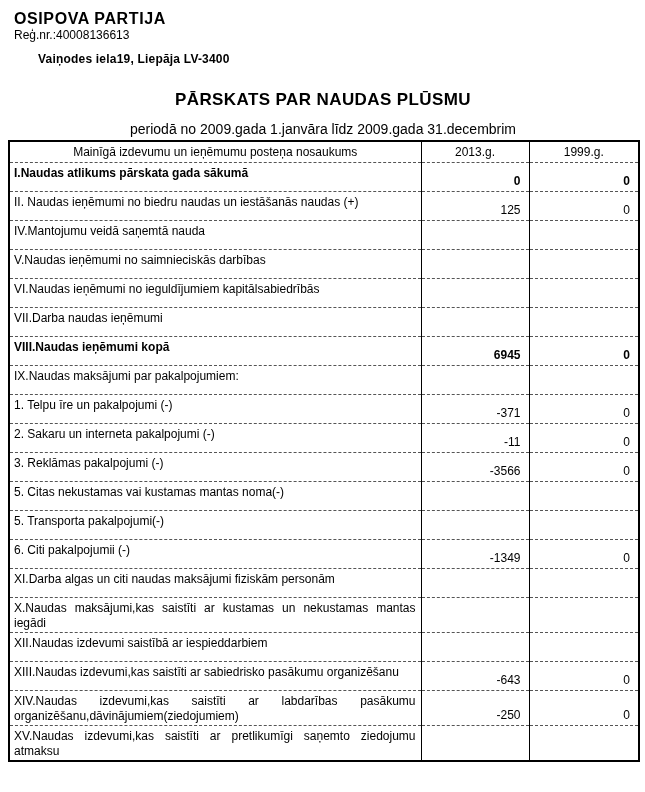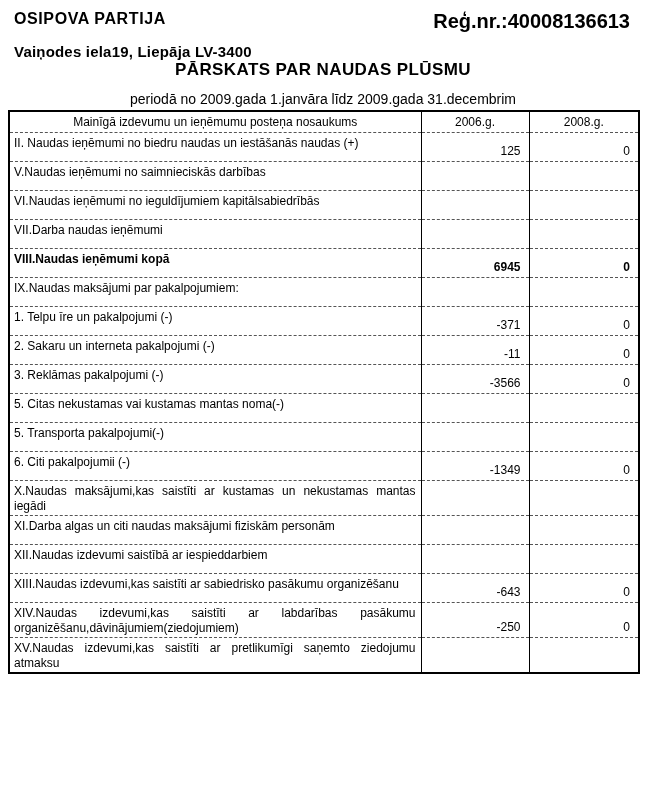--- a/index.html
+++ b/index.html
@@ -11,29 +11,31 @@
     font-family: "Liberation Sans", sans-serif;
     color: #000;
   }
   .page { padding: 6px 7px 0 8px; }
 
   .top-row {
     display: flex;
     justify-content: space-between;
     align-items: flex-start;
     padding: 4px 6px 0 6px;
+    flex-direction: column;
   }
   .org-name { font-size: 16px; font-weight: bold; letter-spacing: 0.6px; }
-  .reg-nr   { font-size: 20px; font-weight: bold; padding-right: 2px; }
-  .address  { font-size: 15px; font-weight: bold; padding: 10px 6px 0 6px; letter-spacing: 0.2px; }
+  .reg-nr   { font-size: 12px; font-weight: normal; padding-right: 2px; }
+  .address  { font-size: 12px; font-weight: bold; padding: 10px 6px 0 6px; letter-spacing: 0.2px; margin-left: 24px; }
 
   .title {
     text-align: center;
     font-size: 17px;
     font-weight: bold;
+    margin-top: 24px;
     letter-spacing: 0.4px;
   }
   .subtitle {
     text-align: center;
     font-size: 14px;
     margin-top: 11px;
   }
 
   table.report {
     border-collapse: collapse;
@@ -92,29 +94,39 @@
 
   <table class="report">
     <colgroup>
       <col class="c-label">
       <col class="c-2009">
       <col class="c-2008">
     </colgroup>
     <thead>
       <tr>
         <th>Mainīgā izdevumu un ieņēmumu posteņa nosaukums</th>
-        <th>2006.g.</th>
-        <th>2008.g.</th>
+        <th>2013.g.</th>
+        <th>1999.g.</th>
       </tr>
     </thead>
     <tbody id="table-body">
+        <tr class="data-row bold-row">
+          <td class="label-cell">I.Naudas atlikums pārskata gada sākumā</td>
+          <td class="value-cell">0</td>
+          <td class="value-cell">0</td>
+        </tr>
         <tr class="data-row">
           <td class="label-cell">II. Naudas ieņēmumi no biedru naudas un iestāšanās naudas (+)</td>
           <td class="value-cell">125</td>
           <td class="value-cell">0</td>
+        </tr>
+        <tr class="data-row">
+          <td class="label-cell">IV.Mantojumu veidā saņemtā nauda</td>
+          <td class="value-cell"></td>
+          <td class="value-cell"></td>
         </tr>
         <tr class="data-row">
           <td class="label-cell">V.Naudas ieņēmumi no saimnieciskās darbības</td>
           <td class="value-cell"></td>
           <td class="value-cell"></td>
         </tr>
         <tr class="data-row">
           <td class="label-cell">VI.Naudas ieņēmumi no ieguldījumiem kapitālsabiedrībās</td>
           <td class="value-cell"></td>
           <td class="value-cell"></td>
@@ -157,27 +169,27 @@
         <tr class="data-row">
           <td class="label-cell">5. Transporta pakalpojumi(-)</td>
           <td class="value-cell"></td>
           <td class="value-cell"></td>
         </tr>
         <tr class="data-row">
           <td class="label-cell">6. Citi pakalpojumii (-)</td>
           <td class="value-cell">-1349</td>
           <td class="value-cell">0</td>
         </tr>
+        <tr class="data-row">
+          <td class="label-cell">XI.Darba algas un citi naudas maksājumi fiziskām personām</td>
+          <td class="value-cell"></td>
+          <td class="value-cell"></td>
+        </tr>
         <tr class="data-row justify-row">
           <td class="label-cell">X.Naudas maksājumi,kas saistīti ar kustamas un nekustamas mantas iegādi</td>
-          <td class="value-cell"></td>
-          <td class="value-cell"></td>
-        </tr>
-        <tr class="data-row">
-          <td class="label-cell">XI.Darba algas un citi naudas maksājumi fiziskām personām</td>
           <td class="value-cell"></td>
           <td class="value-cell"></td>
         </tr>
         <tr class="data-row">
           <td class="label-cell">XII.Naudas izdevumi saistībā ar iespieddarbiem</td>
           <td class="value-cell"></td>
           <td class="value-cell"></td>
         </tr>
         <tr class="data-row">
           <td class="label-cell">XIII.Naudas izdevumi,kas saistīti ar sabiedrisko pasākumu organizēšanu</td>

